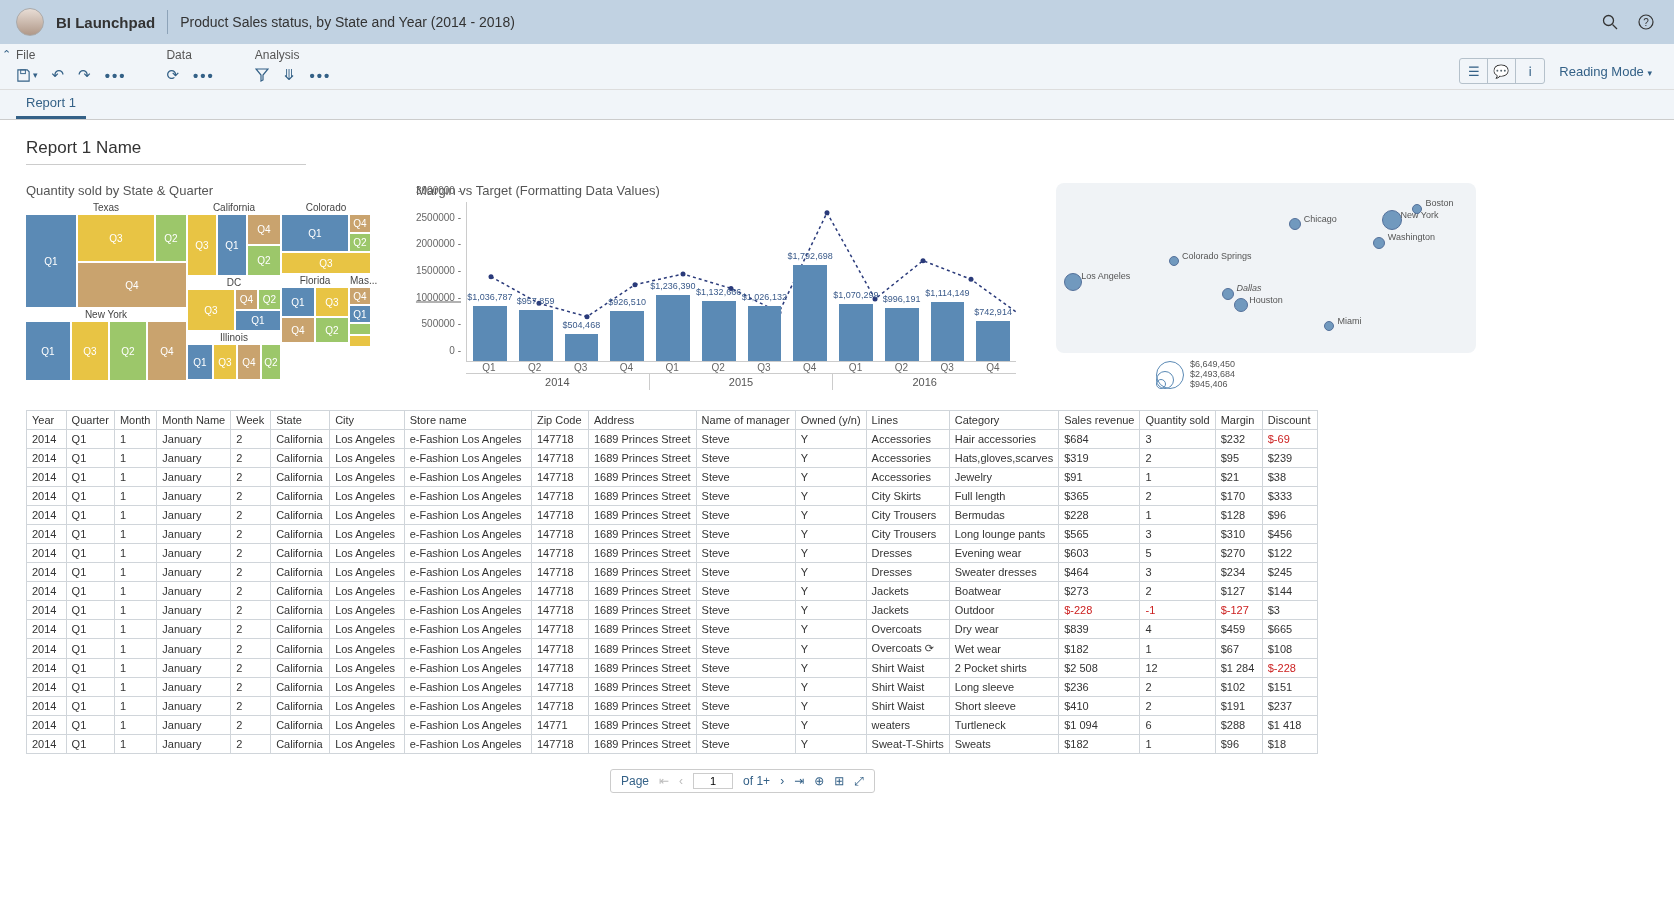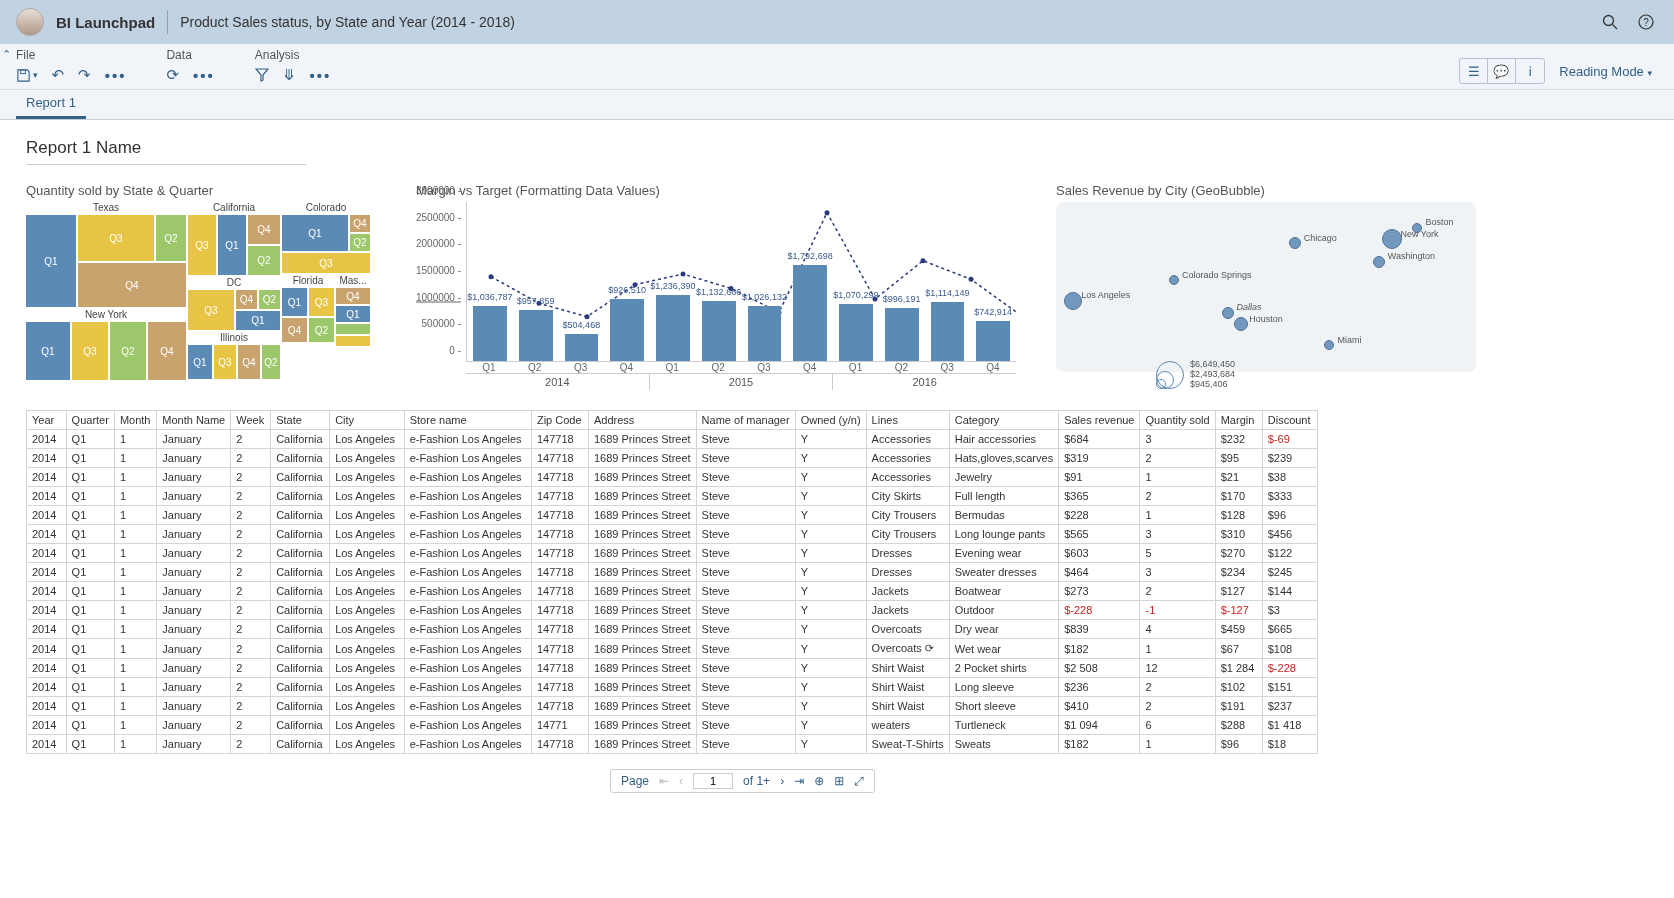--- a/index.html
+++ b/index.html
@@ -241,21 +241,21 @@
               <div class="tm-state-label">Florida</div>
               <div style="display:flex;gap:2px;height:28px">
                   <div class="tm-tile c-blue" style="flex:1">Q1</div>
                   <div class="tm-tile c-yellow" style="flex:1">Q3</div>
                 </div>
               <div style="display:flex;gap:2px;height:24px">
                   <div class="tm-tile c-tan" style="flex:1">Q4</div>
                   <div class="tm-tile c-green" style="flex:1">Q2</div>
                 </div>
             </div>
-            <div class="tm-col" style="width:34px">
+            <div class="tm-col" style="width:20px">
               <div class="tm-state-label">Mas...</div>
               <div class="tm-tile c-tan" style="height:16px">Q4</div>
               <div class="tm-tile c-blue" style="height:16px">Q1</div>
               <div class="tm-tile c-green" style="height:10px"></div>
               <div class="tm-tile c-yellow" style="height:10px"></div>
             </div>
           </div>
         </div>
       </div>
     </div>
@@ -290,21 +290,21 @@
         <div class="bars" id="bars">
             <div class="bar" style="height: 55.2953px;">
               <div class="val">$1,036,787</div>
             </div>
             <div class="bar" style="height: 51.0858px;">
               <div class="val">$957,859</div>
             </div>
             <div class="bar" style="height: 26.905px;">
               <div class="val">$504,468</div>
             </div>
-            <div class="bar" style="height: 62px;">
+            <div class="bar" style="height: 50px;">
               <div class="val">$926,510</div>
             </div>
             <div class="bar" style="height: 65.9408px;">
               <div class="val">$1,236,390</div>
             </div>
             <div class="bar" style="height: 60.4089px; margin-top: 8px;">
               <div class="val">$1,132,666</div>
             </div>
             <div class="bar" style="height: 54.727px;">
               <div class="val">$1,026,132</div>
@@ -341,21 +341,20 @@
           <span>Q4</span>
         </div>
       <div class="xgroups" id="xg">
           <div class="xg">2014</div>
           <div class="xg">2015</div>
           <div class="xg">2016</div>
         </div>
     </div>
 
     <div class="chart-box geo">
-      <div class="ctitle">Sales Revenue by City (GeoBubble)</div>
       <div class="usmap" id="usmap">
           <div class="bubble" style="left: 4%; top: 58%; width: 18px; height: 18px; transform: translate(-50%, -50%);"></div>
           <div class="mlabel" style="left: 6%; top: 52%;">Los Angeles</div>
           <div class="bubble" style="left: 28%; top: 46%; width: 10px; height: 10px; transform: translate(-50%, -50%);"></div>
           <div class="mlabel" style="left: 30%; top: 40%;">Colorado Springs</div>
           <div class="bubble" style="left: 41%; top: 65%; width: 12px; height: 12px; transform: translate(-50%, -50%);"></div>
           <div class="mlabel" style="left: 43%; top: 59%; font-style: italic;">Dallas</div>
           <div class="bubble" style="left: 44%; top: 72%; width: 14px; height: 14px; transform: translate(-50%, -50%);"></div>
           <div class="mlabel" style="left: 46%; top: 66%;">Houston</div>
           <div class="bubble" style="left: 57%; top: 24%; width: 12px; height: 12px; transform: translate(-50%, -50%);"></div>

